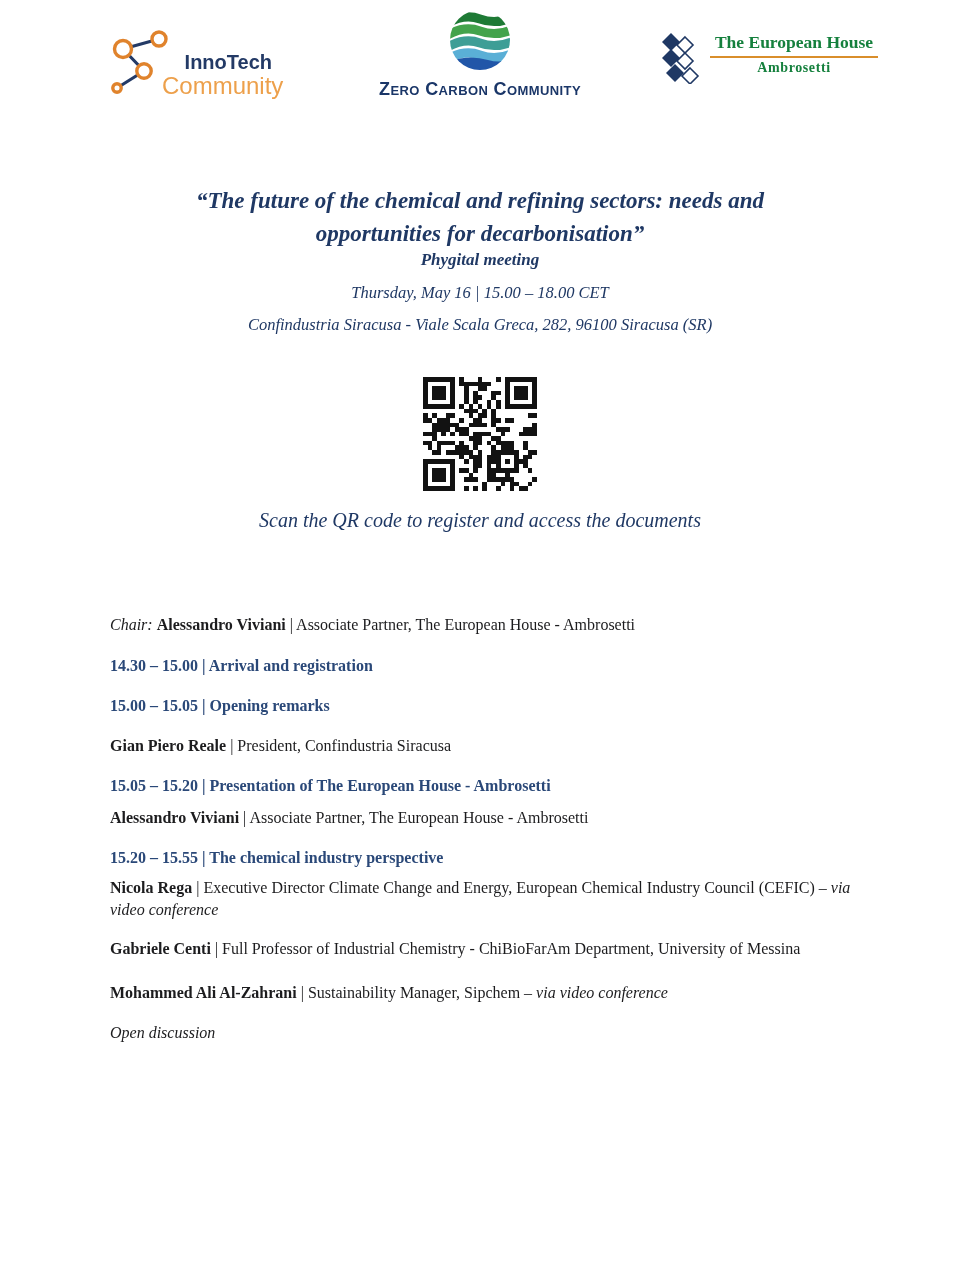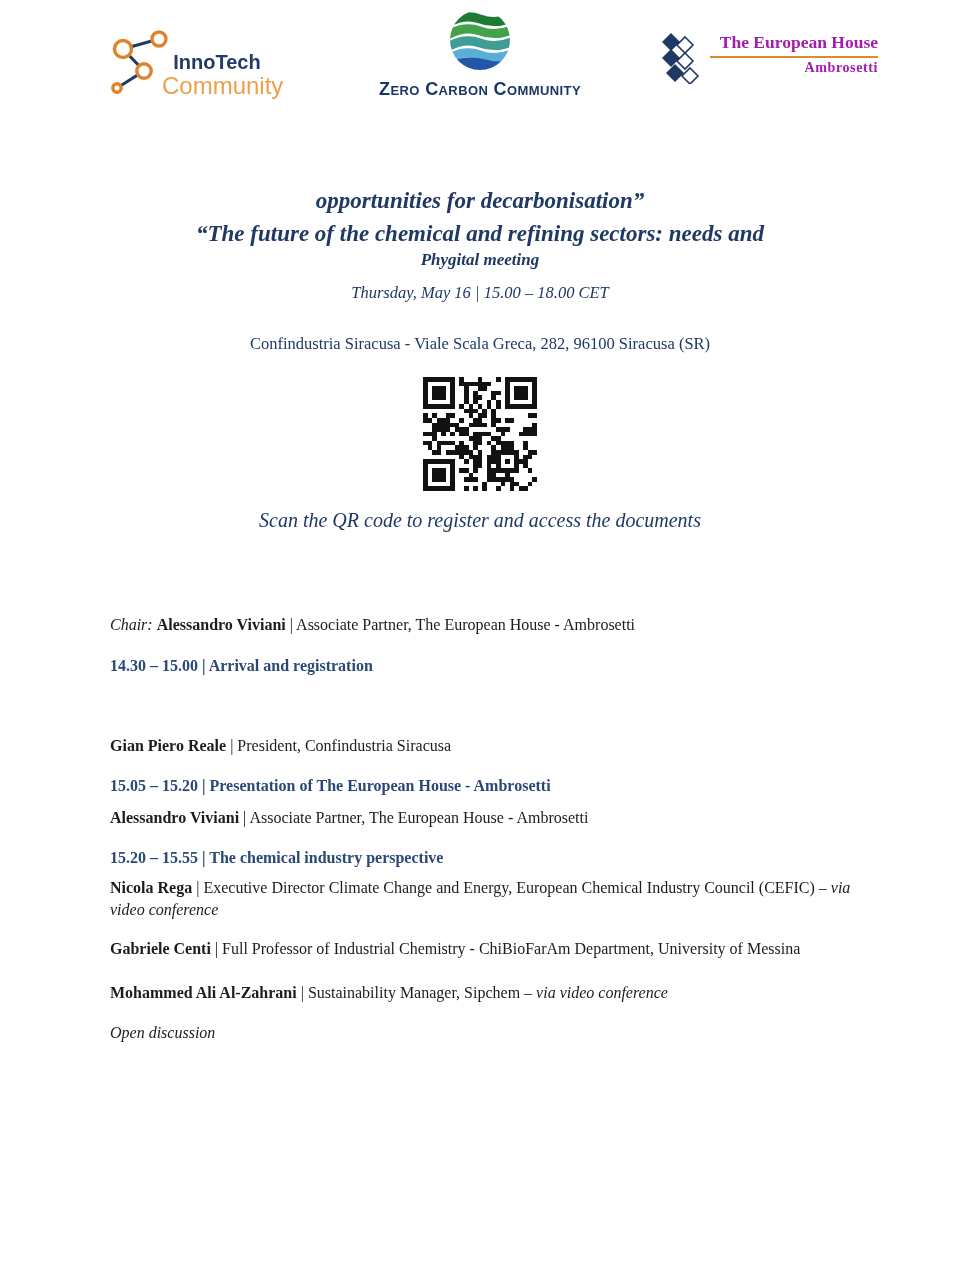--- a/index.html
+++ b/index.html
@@ -4,39 +4,39 @@
 <style>
   html,body{margin:0;padding:0;background:#fff;}
   .page{position:relative;width:960px;height:1280px;background:#ffffff;overflow:hidden;
         font-family:"Liberation Serif","DejaVu Serif",serif;}
 
   
   .logo-innotech{position:absolute;left:108px;top:27px;width:170px;height:76px;}
   .logo-innotech svg{position:absolute;left:0;top:0;}
   .innotech-text{position:absolute;left:54px;top:24px;width:110px;text-align:right;
                  font-family:"Liberation Sans","DejaVu Sans",sans-serif;line-height:23px;}
-  .innotech-line1{font-size:20px;font-weight:bold;color:#233A66;text-align:center;}
+  .innotech-line1{font-size:20px;font-weight:bold;color:#233A66;}
   .innotech-line2{font-size:24px;color:#EDA04B;}
 
   .logo-zcc{position:absolute;left:50%;top:8px;transform:translateX(-50%);text-align:center;}
   .zcc-text{margin-top:3px;font-family:"Liberation Sans","DejaVu Sans",sans-serif;
             font-variant:small-caps;font-weight:bold;font-size:18px;letter-spacing:.4px;color:#1A3668;}
 
   .logo-teha{position:absolute;left:660px;top:32px;display:flex;align-items:flex-start;}
-  .teha-text{margin-left:8px;width:168px;text-align:right;color:#a21caf;}
+  .teha-text{margin-left:8px;width:168px;text-align:center;color:#15803d;}
   .teha-line1{font-size:17.5px;font-weight:bold;white-space:nowrap;}
   .teha-rule{height:2px;background:#D98E2B;margin:3px 0 2px 0;}
   .teha-line2{font-size:14px;font-weight:bold;letter-spacing:.6px;}
 
   
   .centered{position:absolute;left:0;width:960px;text-align:center;color:#1F3864;}
   .event-title{top:184px;font-size:23px;font-weight:bold;font-style:italic;line-height:33px;}
   .event-subtitle{top:250px;font-size:17px;font-weight:bold;font-style:italic;}
   .event-datetime{top:283px;font-size:16.5px;font-style:italic;text-align:center;}
-  .event-location{top:334px;font-size:16.5px;}
+  .event-location{top:315px;font-size:16.5px;font-style:italic;}
   .qr-wrap{position:absolute;left:423px;top:377px;width:114px;height:114px;}
   .qr-wrap svg{width:114px;height:114px;display:block;}
   .qr-caption{top:509px;font-size:20px;font-style:italic;}
 
   
   .line{position:absolute;left:110px;width:742px;font-size:16px;line-height:22px;color:#1C1C1E;}
   .heading{color:#2A4878;font-weight:bold;}
   .b{font-weight:bold;}
   .i{font-style:italic;}
   .t-chair{top:598px;} .t-h0{top:639px;} .t-h1{top:679px;} .t-sp0{top:719px;}
@@ -106,22 +106,22 @@
       </svg>
     </span>
     <div class="teha-text">
       <div class="teha-line1">The European House</div>
       <div class="teha-rule"></div>
       <div class="teha-line2">Ambrosetti</div>
     </div>
   </div>
 
   <div class="centered event-title">
+    <div>“The future of the chemical and refining sectors: needs and</div>
     <div>opportunities for decarbonisation”</div>
-    <div>“The future of the chemical and refining sectors: needs and</div>
   </div>
   <div class="centered event-subtitle">Phygital meeting</div>
   <div class="centered event-datetime">Thursday, May 16 | 15.00 – 18.00 CET</div>
   <div class="centered event-location">Confindustria Siracusa - Viale Scala Greca, 282, 96100 Siracusa (SR)</div>
 
   <div class="qr-wrap" id="qr">
       <svg viewBox="0 0 25 25" shape-rendering="crispEdges" fill="#121212">
         <rect x="0" y="0" width="1" height="1"></rect>
         <rect x="1" y="0" width="1" height="1"></rect>
         <rect x="2" y="0" width="1" height="1"></rect>
@@ -436,20 +436,23 @@
   <div class="centered qr-caption">Scan the QR code to register and access the documents</div>
 
   <p class="line t-chair">
     <span class="i">Chair: </span><span class="b">Alessandro Viviani</span><span> | </span><span>Associate Partner, The European House - Ambrosetti</span>
   </p>
 
   <p class="line heading t-h0">
     <span>14.30 – 15.00</span><span> | </span><span>Arrival and registration</span>
   </p>
 
+  <p class="line heading t-h1">
+    <span>15.00 – 15.05</span><span> | </span><span>Opening remarks</span>
+  </p>
 
   <p class="line t-sp0">
     <span class="b">Gian Piero Reale</span><span> | </span><span>President, Confindustria Siracusa</span><span class="i"></span>
   </p>
 
   <p class="line heading t-h2">
     <span>15.05 – 15.20</span><span> | </span><span>Presentation of The European House - Ambrosetti</span>
   </p>
 
   <p class="line t-sp1">

